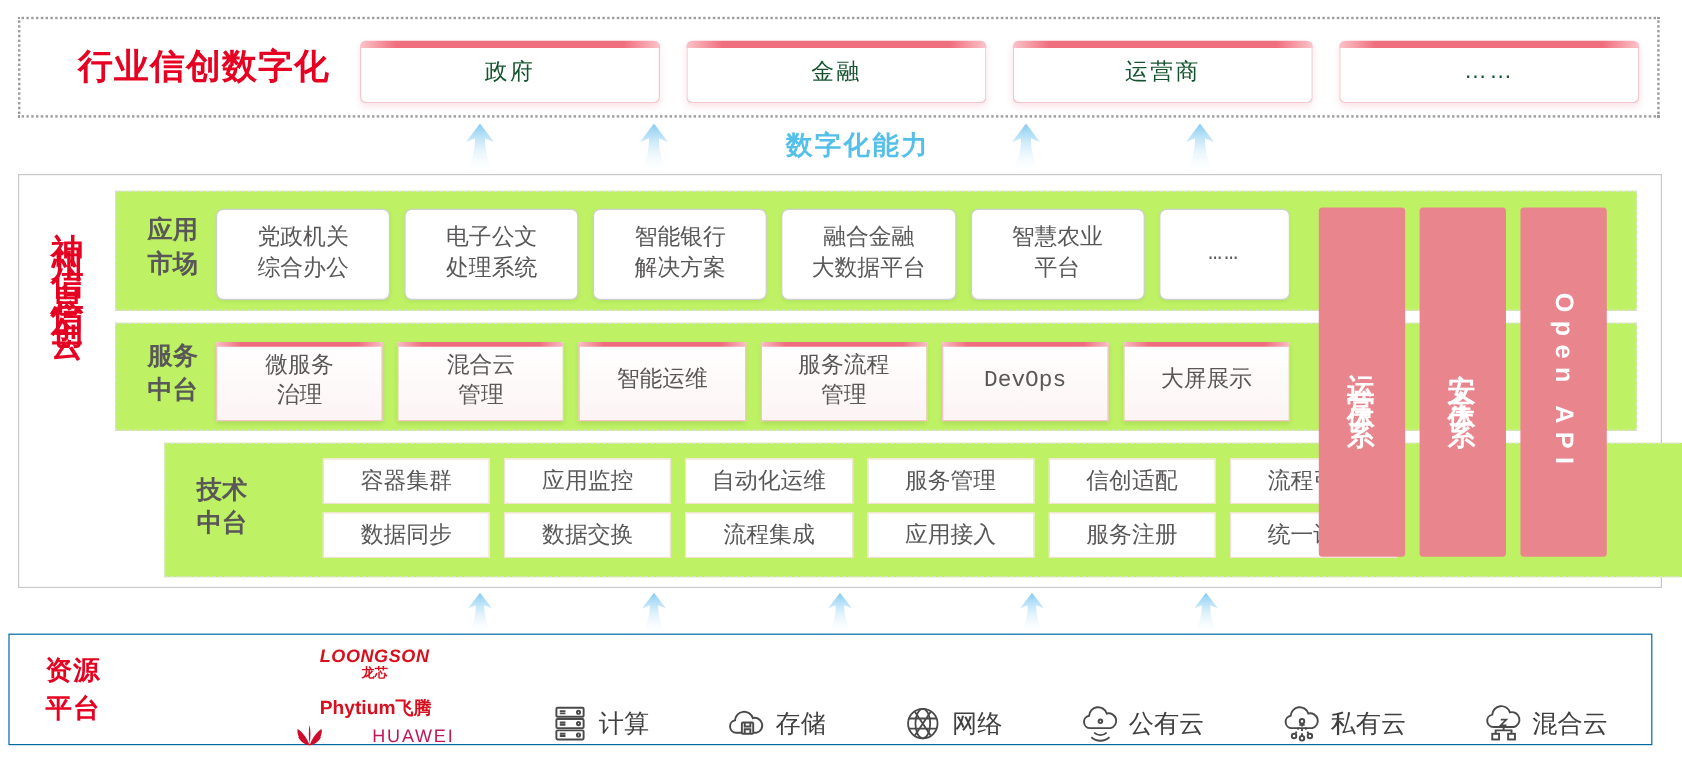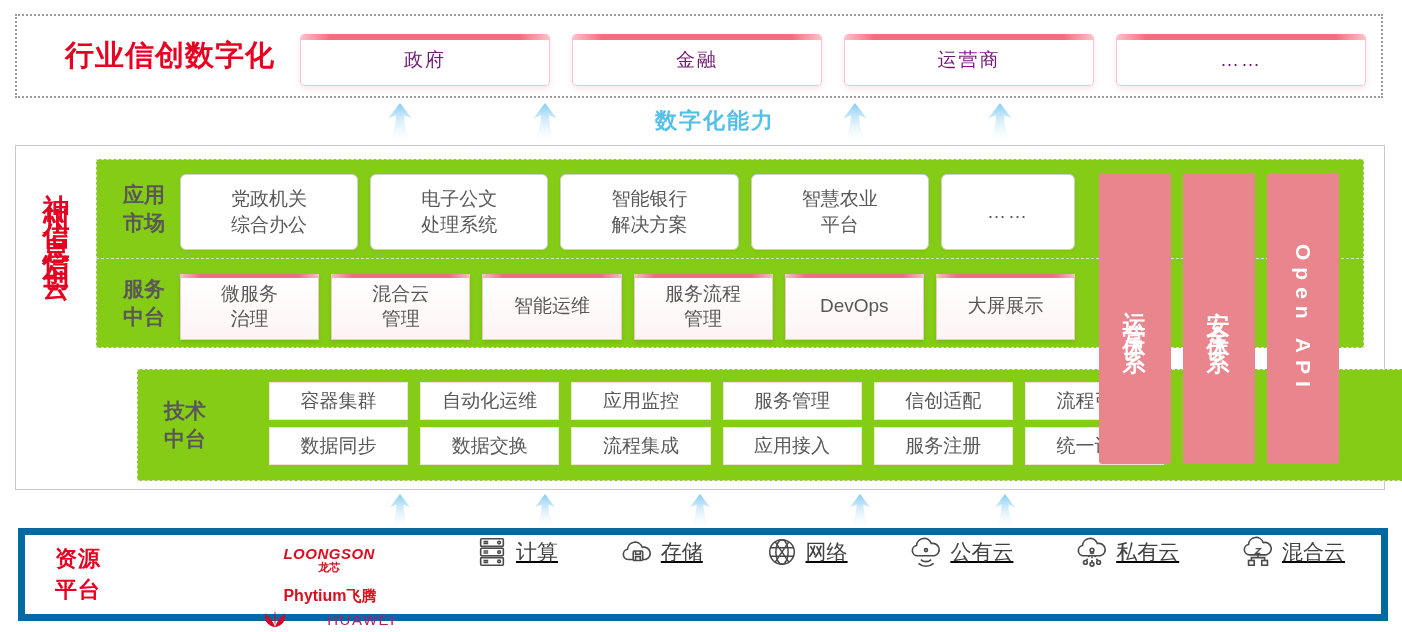--- a/index.html
+++ b/index.html
@@ -9,40 +9,40 @@
   
   .top-box{position:absolute;left:15px;top:14px;width:1368px;height:84px;
            border:2px dotted #9c9c9c;box-sizing:border-box;}
   .top-title{position:absolute;left:48px;top:50%;transform:translateY(-50%);
              font-size:29px;font-weight:bold;color:#e60021;letter-spacing:1px;}
   .industries{position:absolute;left:283px;top:18px;width:1066px;height:52px;
               display:flex;gap:22px;}
   .ind-box{flex:1;position:relative;background:#fff;border:1px solid #f5c6cb;border-top:none;
            border-radius:5px;box-shadow:0 3px 6px rgba(210,40,70,.12);
            display:flex;align-items:center;justify-content:center;
-           font-size:19px;color:#701a75;letter-spacing:2px;}
+           font-size:19px;color:#14532d;letter-spacing:2px;}
   .ind-box::before{content:"";position:absolute;top:0;left:-1px;right:-1px;height:6px;
            background:linear-gradient(90deg,#fbc4ca,#f06f7e 12%,#f06f7e 88%,#fbc4ca);
            border-radius:5px 5px 0 0;}
 
   
   .arrow{position:absolute;width:40px;height:40px;}
   .cap-label{position:absolute;left:615px;top:106px;width:200px;text-align:center;
              font-size:22px;font-weight:bold;color:#54c0ea;letter-spacing:2px;}
 
   
   .main-box{position:absolute;left:15px;top:145px;width:1370px;height:345px;
             border:1px solid #c9c9c9;background:#fff;box-sizing:border-box;}
   .v-title{position:absolute;left:22px;top:26px;height:305px;
            writing-mode:vertical-rl;letter-spacing:14px;
            font-size:27px;font-weight:bold;color:#e60021;}
-  .prow{position:absolute;left:80px;width:1268px;background:#84cc16;
-        border:1px dashed #dcdcdc;box-sizing:border-box;}
+  .prow{position:absolute;left:80px;width:1268px;background:#bef264;
+        border:1px dashed #dcdcdc;box-sizing:border-box;font-family:Liberation Mono, monospace;}
   .prow-1{top:13px;height:100px;}
-  .prow-2{top:112px;height:90px;}
+  .prow-2{top:123px;height:90px;}
   .prow-3{top:223px;height:112px;margin-left:41px;}
   .prow-label{position:absolute;left:14px;top:50%;transform:translateY(-50%);
               width:66px;text-align:center;font-size:21px;font-weight:bold;color:#595757;
               white-space:pre-line;line-height:1.35;}
   .boxes{position:absolute;left:83px;width:895px;display:flex;gap:12px;}
   .boxes-1{top:14px;height:76px;}
   .boxes-2{top:15px;height:66px;}
   .app-box{flex:1;background:#fff;border:1px solid #cfcfcf;border-radius:6px;
            display:flex;align-items:center;justify-content:center;text-align:center;
            font-size:19px;color:#595757;white-space:pre-line;line-height:1.35;
@@ -63,37 +63,37 @@
             font-size:19px;color:#595757;}
   .pillar{position:absolute;top:27px;width:72px;height:291px;background:#e9868d;
           border-radius:3px;display:flex;align-items:center;justify-content:center;
           writing-mode:vertical-rl;color:#fff;font-weight:bold;
           font-size:23px;letter-spacing:13px;}
   .pillar-1{left:1083px;}
   .pillar-2{left:1167px;}
   .pillar-3{left:1251px;font-size:21px;letter-spacing:7px;}
 
   
-  .bottom-box{position:absolute;left:18px;top:528px;width:1370px;height:93px;
-              border:7px solid #0369a1;background:#fff;box-sizing:border-box;}
+  .bottom-box{position:absolute;left:7px;top:528px;width:1370px;height:93px;
+              border:1px solid #0369a1;background:#fff;box-sizing:border-box;}
   .res-label{position:absolute;left:30px;top:50%;transform:translateY(-50%);
              font-size:22px;font-weight:bold;color:#e60021;
              white-space:pre-line;line-height:1.45;letter-spacing:1px;}
   .vendors{position:absolute;left:190px;top:11px;width:230px;display:flex;
            flex-direction:column;align-items:center;gap:3px;}
   .vendor-row{display:flex;align-items:flex-start;gap:14px;flex-direction:column;}
   .loongson{display:flex;flex-direction:column;align-items:center;line-height:1;}
   .loongson-en{font-size:15px;font-weight:bold;font-style:italic;color:#d7101f;letter-spacing:.5px;}
   .loongson-cn{font-size:11px;font-weight:bold;color:#d7101f;margin-top:1px;}
   .phytium{font-size:16px;font-weight:bold;color:#d7101f;margin-top:0;}
   .phytium-cn{font-size:15px;}
   .huawei{display:flex;align-items:center;gap:6px;}
   .huawei-name{font-size:15px;font-weight:normal;color:#be185d;letter-spacing:1.5px;margin-left:35px;}
   .res-items{position:absolute;left:450px;right:36px;top:0;bottom:0;
-             display:flex;align-items:flex-start;justify-content:space-between;text-decoration:underline;}
+             display:flex;align-items:flex-end;justify-content:space-between;}
   .res-item{display:flex;align-items:center;gap:7px;}
   .res-item-label{font-size:21px;color:#404040;}
   .res-icon svg{display:block;}
 </style>
 </head>
 <body>
 
 <div class="page">
 
   <svg width="0" height="0" style="position:absolute" aria-hidden="true">
@@ -135,20 +135,22 @@
     <div class="prow prow-1">
       <div class="prow-label">应用
 市场</div>
       <div class="boxes boxes-1">
         <div class="app-box">党政机关
 综合办公</div>
         <div class="app-box">电子公文
 处理系统</div>
         <div class="app-box">智能银行
 解决方案</div>
+        <div class="app-box">融合金融
+大数据平台</div>
         <div class="app-box">智慧农业
 平台</div>
         <div class="app-box small">……</div>
       </div>
     </div>
 
     <div class="prow prow-2">
       <div class="prow-label">服务
 中台</div>
       <div class="boxes boxes-2">
@@ -162,22 +164,22 @@
         <div class="svc-box">DevOps</div>
         <div class="svc-box">大屏展示</div>
       </div>
     </div>
 
     <div class="prow prow-3">
       <div class="prow-label">技术
 中台</div>
       <div class="boxes-3">
         <div class="tech-box">容器集群</div>
+        <div class="tech-box">应用监控</div>
         <div class="tech-box">自动化运维</div>
-        <div class="tech-box">应用监控</div>
         <div class="tech-box">服务管理</div>
         <div class="tech-box">信创适配</div>
         <div class="tech-box">流程引擎</div>
         <div class="tech-box">数据同步</div>
         <div class="tech-box">数据交换</div>
         <div class="tech-box">流程集成</div>
         <div class="tech-box">应用接入</div>
         <div class="tech-box">服务注册</div>
         <div class="tech-box">统一认证</div>
       </div>

